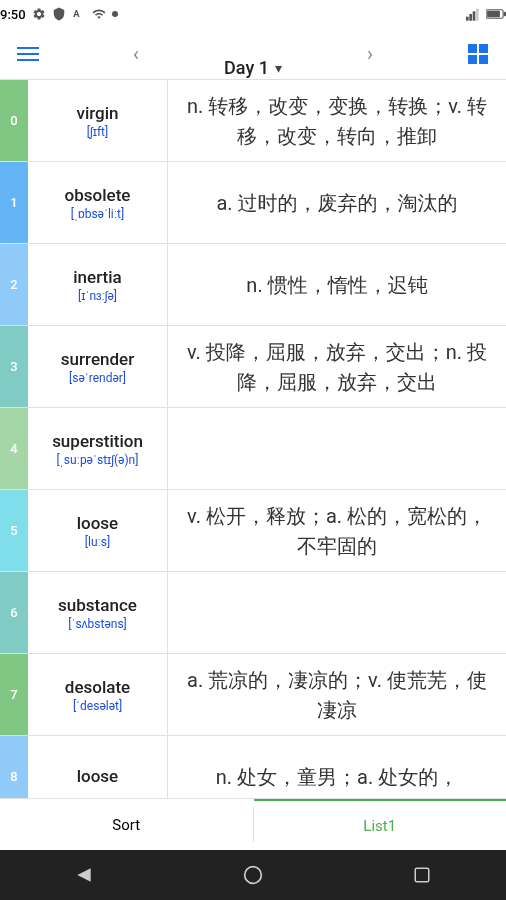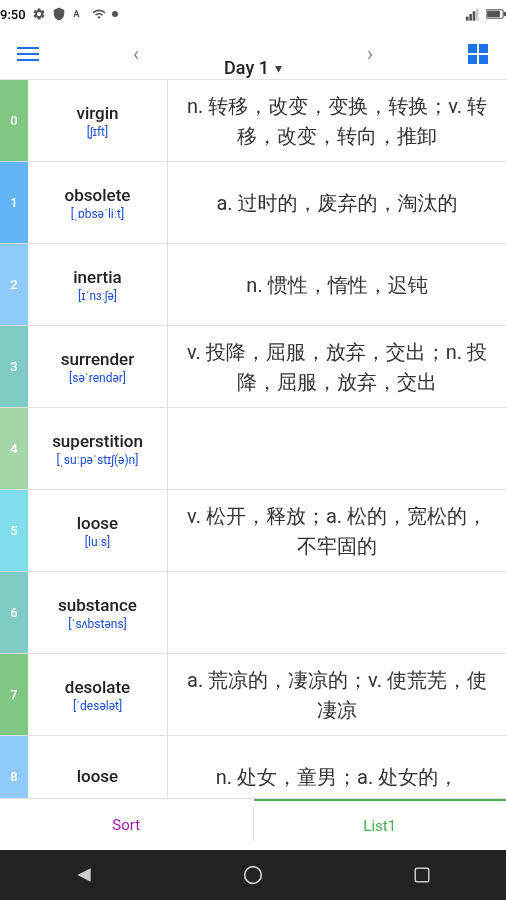--- a/index.html
+++ b/index.html
@@ -137,21 +137,21 @@
       flex-shrink: 0;
       background: #fff;
     }
     .tab-item {
       flex: 1;
       display: flex;
       align-items: center;
       justify-content: center;
       font-size: 15px;
       cursor: pointer;
-      color: #a21caf;
+      color: #000000;
     }
     .tab-item.active {
       color: #4CAF50;
       border-top: 2px solid #4CAF50;
     }
     .tab-divider {
       width: 1px;
       background: #e0e0e0;
       margin: 8px 0;
     }

